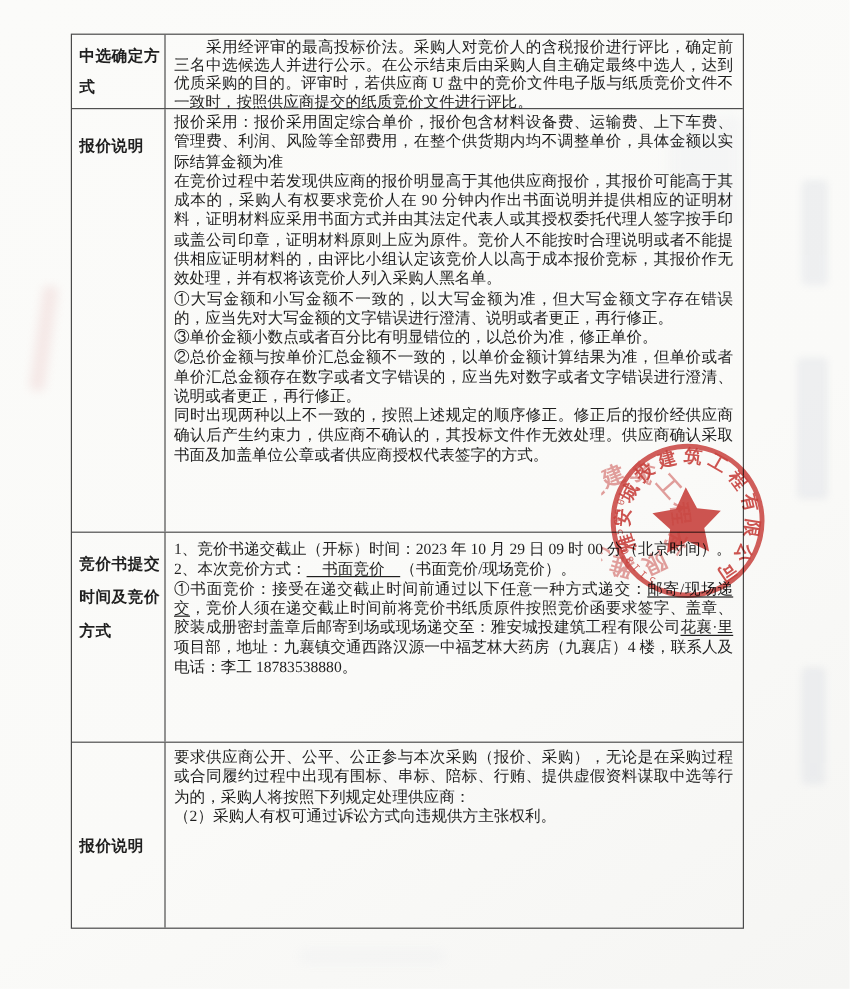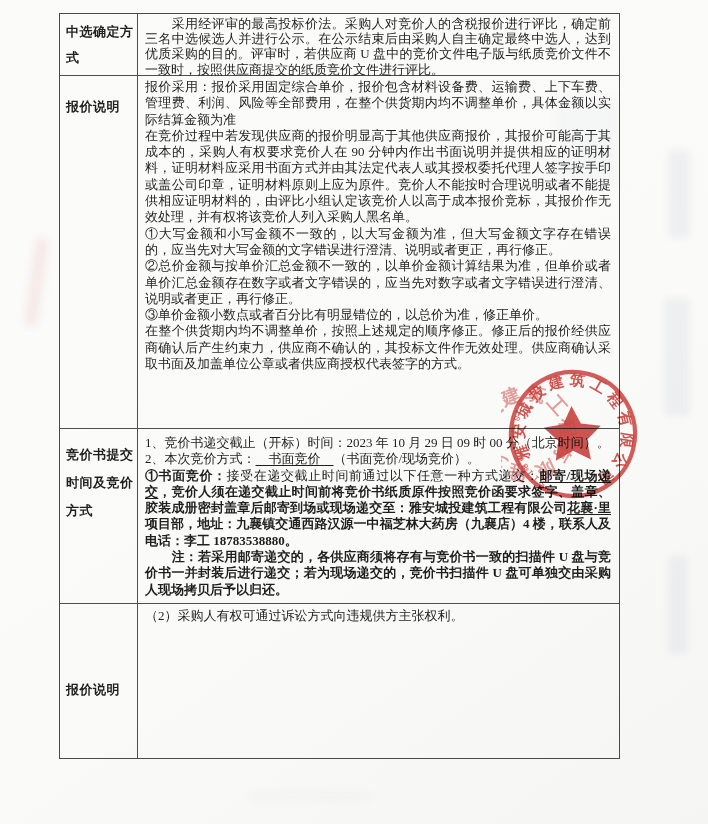--- a/index.html
+++ b/index.html
@@ -6,21 +6,21 @@
   body{
     width:708px;height:824px;position:relative;overflow:hidden;
     background:linear-gradient(145deg,#fbfbf9 0%,#fafaf8 60%,#f5f5f3 100%);
     font-family:"Liberation Serif","DejaVu Serif",serif;
     color:#1f1f1f;
     -webkit-font-smoothing:antialiased;
   }
   .page{position:absolute;inset:0;}
   
   .tbl{
-    position:absolute;left:59px;top:13px;width:559px;
+    position:absolute;left:59px;top:28px;width:559px;
     border:1px solid #4a4a4a;box-sizing:content-box;
     background:transparent;
   }
   .tr{display:flex;border-bottom:1px solid #4f4f4f;}
   .tr:last-child{border-bottom:none;}
   .tr.r1{height:61px;}
   .tr.r2{height:352px;}
   .tr.r3{height:174px;}
   .tr.r4{height:29px;}
   .tr.r5{height:154px;}
@@ -37,21 +37,21 @@
     flex:1;box-sizing:border-box;padding:3px 8px 3px 7px;
     font-size:13px;line-height:16.3px;
     text-align:justify;
   }
   .tr.r1 .td{line-height:15.2px;padding-top:2px;}
   .tr.r3 .td{padding-top:6px;}
   .tr.r4 .td{padding-top:5px;}
   .tr.r5 .td{padding-top:4px;}
   .para{margin:0;}
   .para.indent{text-indent:2.05em;}
-  .para span.b{font-weight:700;}
+  .para span.b{font-weight:400;}
   .para span.u{text-decoration:underline;text-underline-offset:2px;}
   
   .stamp{
     position:absolute;left:501px;top:362px;width:144px;height:144px;
     mix-blend-mode:multiply;opacity:.92;pointer-events:none;
   }
   
   .art{position:absolute;pointer-events:none;border-radius:4px;}
   .art.blue{background:#9aa4bd;filter:blur(3px);opacity:.12;}
   .art.pink{background:#d98f8f;filter:blur(4px);opacity:.16;}
@@ -83,40 +83,40 @@
           <div class="para indent"><span>采用经评审的最高投标价法。采购人对竞价人的含税报价进行评比，确定前三名中选候选人并进行公示。在公示结束后由采购人自主确定最终中选人，达到优质采购的目的。评审时，若供应商 U 盘中的竞价文件电子版与纸质竞价文件不一致时，按照供应商提交的纸质竞价文件进行评比。</span></div>
         </div>
     </div>
 
     <div class="tr r2">
       <div class="th pt-big">报价说明</div>
       <div class="td">
           <div class="para"><span>报价采用：报价采用固定综合单价，报价包含材料设备费、运输费、上下车费、管理费、利润、风险等全部费用，在整个供货期内均不调整单价，具体金额以实际结算金额为准</span></div>
           <div class="para"><span>在竞价过程中若发现供应商的报价明显高于其他供应商报价，其报价可能高于其成本的，采购人有权要求竞价人在 90 分钟内作出书面说明并提供相应的证明材料，证明材料应采用书面方式并由其法定代表人或其授权委托代理人签字按手印或盖公司印章，证明材料原则上应为原件。竞价人不能按时合理说明或者不能提供相应证明材料的，由评比小组认定该竞价人以高于成本报价竞标，其报价作无效处理，并有权将该竞价人列入采购人黑名单。</span></div>
           <div class="para"><span>①大写金额和小写金额不一致的，以大写金额为准，但大写金额文字存在错误的，应当先对大写金额的文字错误进行澄清、说明或者更正，再行修正。</span></div>
+          <div class="para"><span>③单价金额小数点或者百分比有明显错位的，以总价为准，修正单价。</span></div>
           <div class="para"><span>②总价金额与按单价汇总金额不一致的，以单价金额计算结果为准，但单价或者单价汇总金额存在数字或者文字错误的，应当先对数字或者文字错误进行澄清、说明或者更正，再行修正。</span></div>
-          <div class="para"><span>③单价金额小数点或者百分比有明显错位的，以总价为准，修正单价。</span></div>
-          <div class="para"><span>在整个供货期内均不调整单价，按照上述规定的顺序修正。修正后的报价经供应商确认后产生约束力，供应商不确认的，其投标文件作无效处理。供应商确认采取书面及加盖单位公章或者供应商授权代表签字的方式。</span></div>
+          <div class="para"><span>同时出现两种以上不一致的，按照上述规定的顺序修正。修正后的报价经供应商确认后产生约束力，供应商不确认的，其投标文件作无效处理。供应商确认采取书面及加盖单位公章或者供应商授权代表签字的方式。</span></div>
         </div>
     </div>
 
     <div class="tr r3">
       <div class="th pt-mid">竞价书提交时间及竞价方式</div>
       <div class="td">
           <div class="para"><span>1、竞价书递交截止（开标）时间：2023 年 10 月 29 日 09 时 00 分（北京时间）。</span></div>
           <div class="para"><span>2、本次竞价方式：</span><span class="u">　书面竞价　</span><span>（书面竞价/现场竞价）。</span></div>
           <div class="para"><span class="b">①书面竞价：</span><span>接受在递交截止时间前通过以下任意一种方式递交：</span><span class="b u">邮寄/现场递交</span><span class="b">，竞价人须在递交截止时间前将竞价书纸质原件按照竞价函要求签字、盖章、胶装成册密封盖章后邮寄到场或现场递交至：雅安城投建筑工程有限公司</span><span class="b u">花襄·里</span><span class="b">项目部，地址：九襄镇交通西路汉源一中福芝林大药房（九襄店）4 楼，联系人及电话：李工 18783538880。</span></div>
-          <div class="para indent"><span class="b">注：若采用邮寄递交的，各供应商须将存有与竞价书一致的扫描件 U 盘与竞价书一并封装后进行递交；若为现场递交的，竞价书扫描件 U 盘可单独交由采购人现场拷贝后予以归还。</span></div>
         </div>
     </div>
 
 
     <div class="tr r5">
       <div class="th pt-huge">报价说明</div>
       <div class="td">
+          <div class="para"><span>要求供应商公开、公平、公正参与本次采购（报价、采购），无论是在采购过程或合同履约过程中出现有围标、串标、陪标、行贿、提供虚假资料谋取中选等行为的，采购人将按照下列规定处理供应商：</span></div>
           <div class="para"><span>（2）采购人有权可通过诉讼方式向违规供方主张权利。</span></div>
         </div>
     </div>
 
   </div>
 
   <svg class="stamp" viewBox="0 0 144 144">
     <defs>
       <path id="arcMain" d="M 72,121 a 49,49 0 1,1 0.05,0" fill="none"></path>
       <path id="arcCode" d="M 72,127 a 55,55 0 1,1 0.05,0" fill="none"></path>

